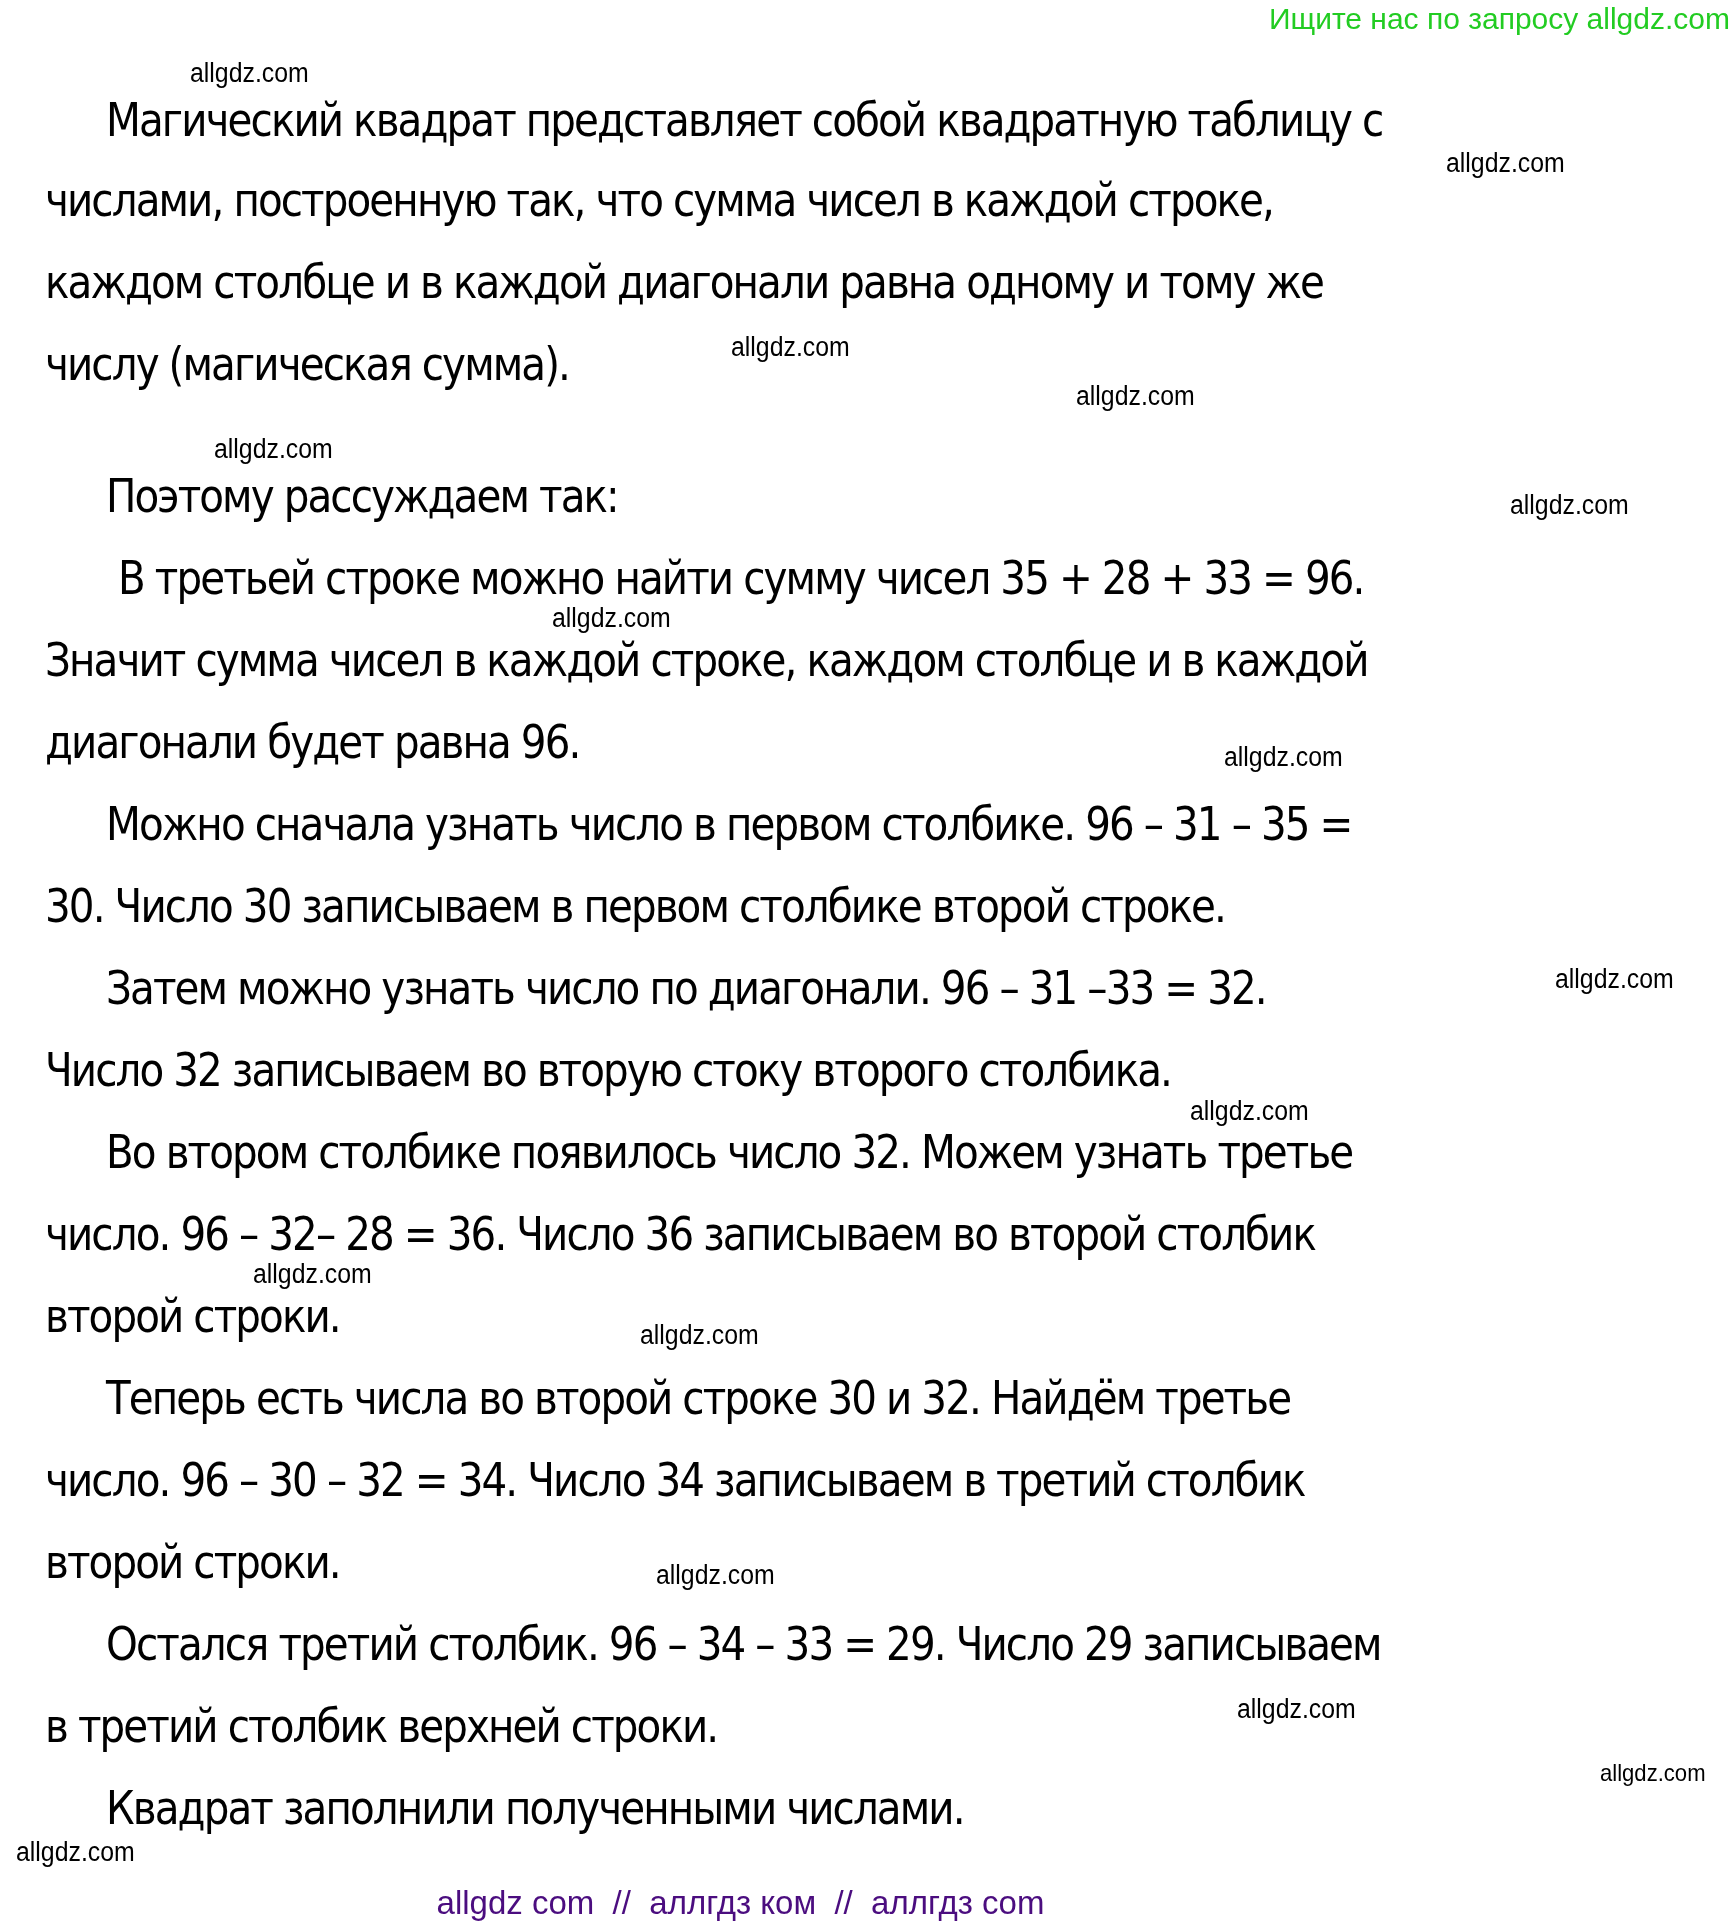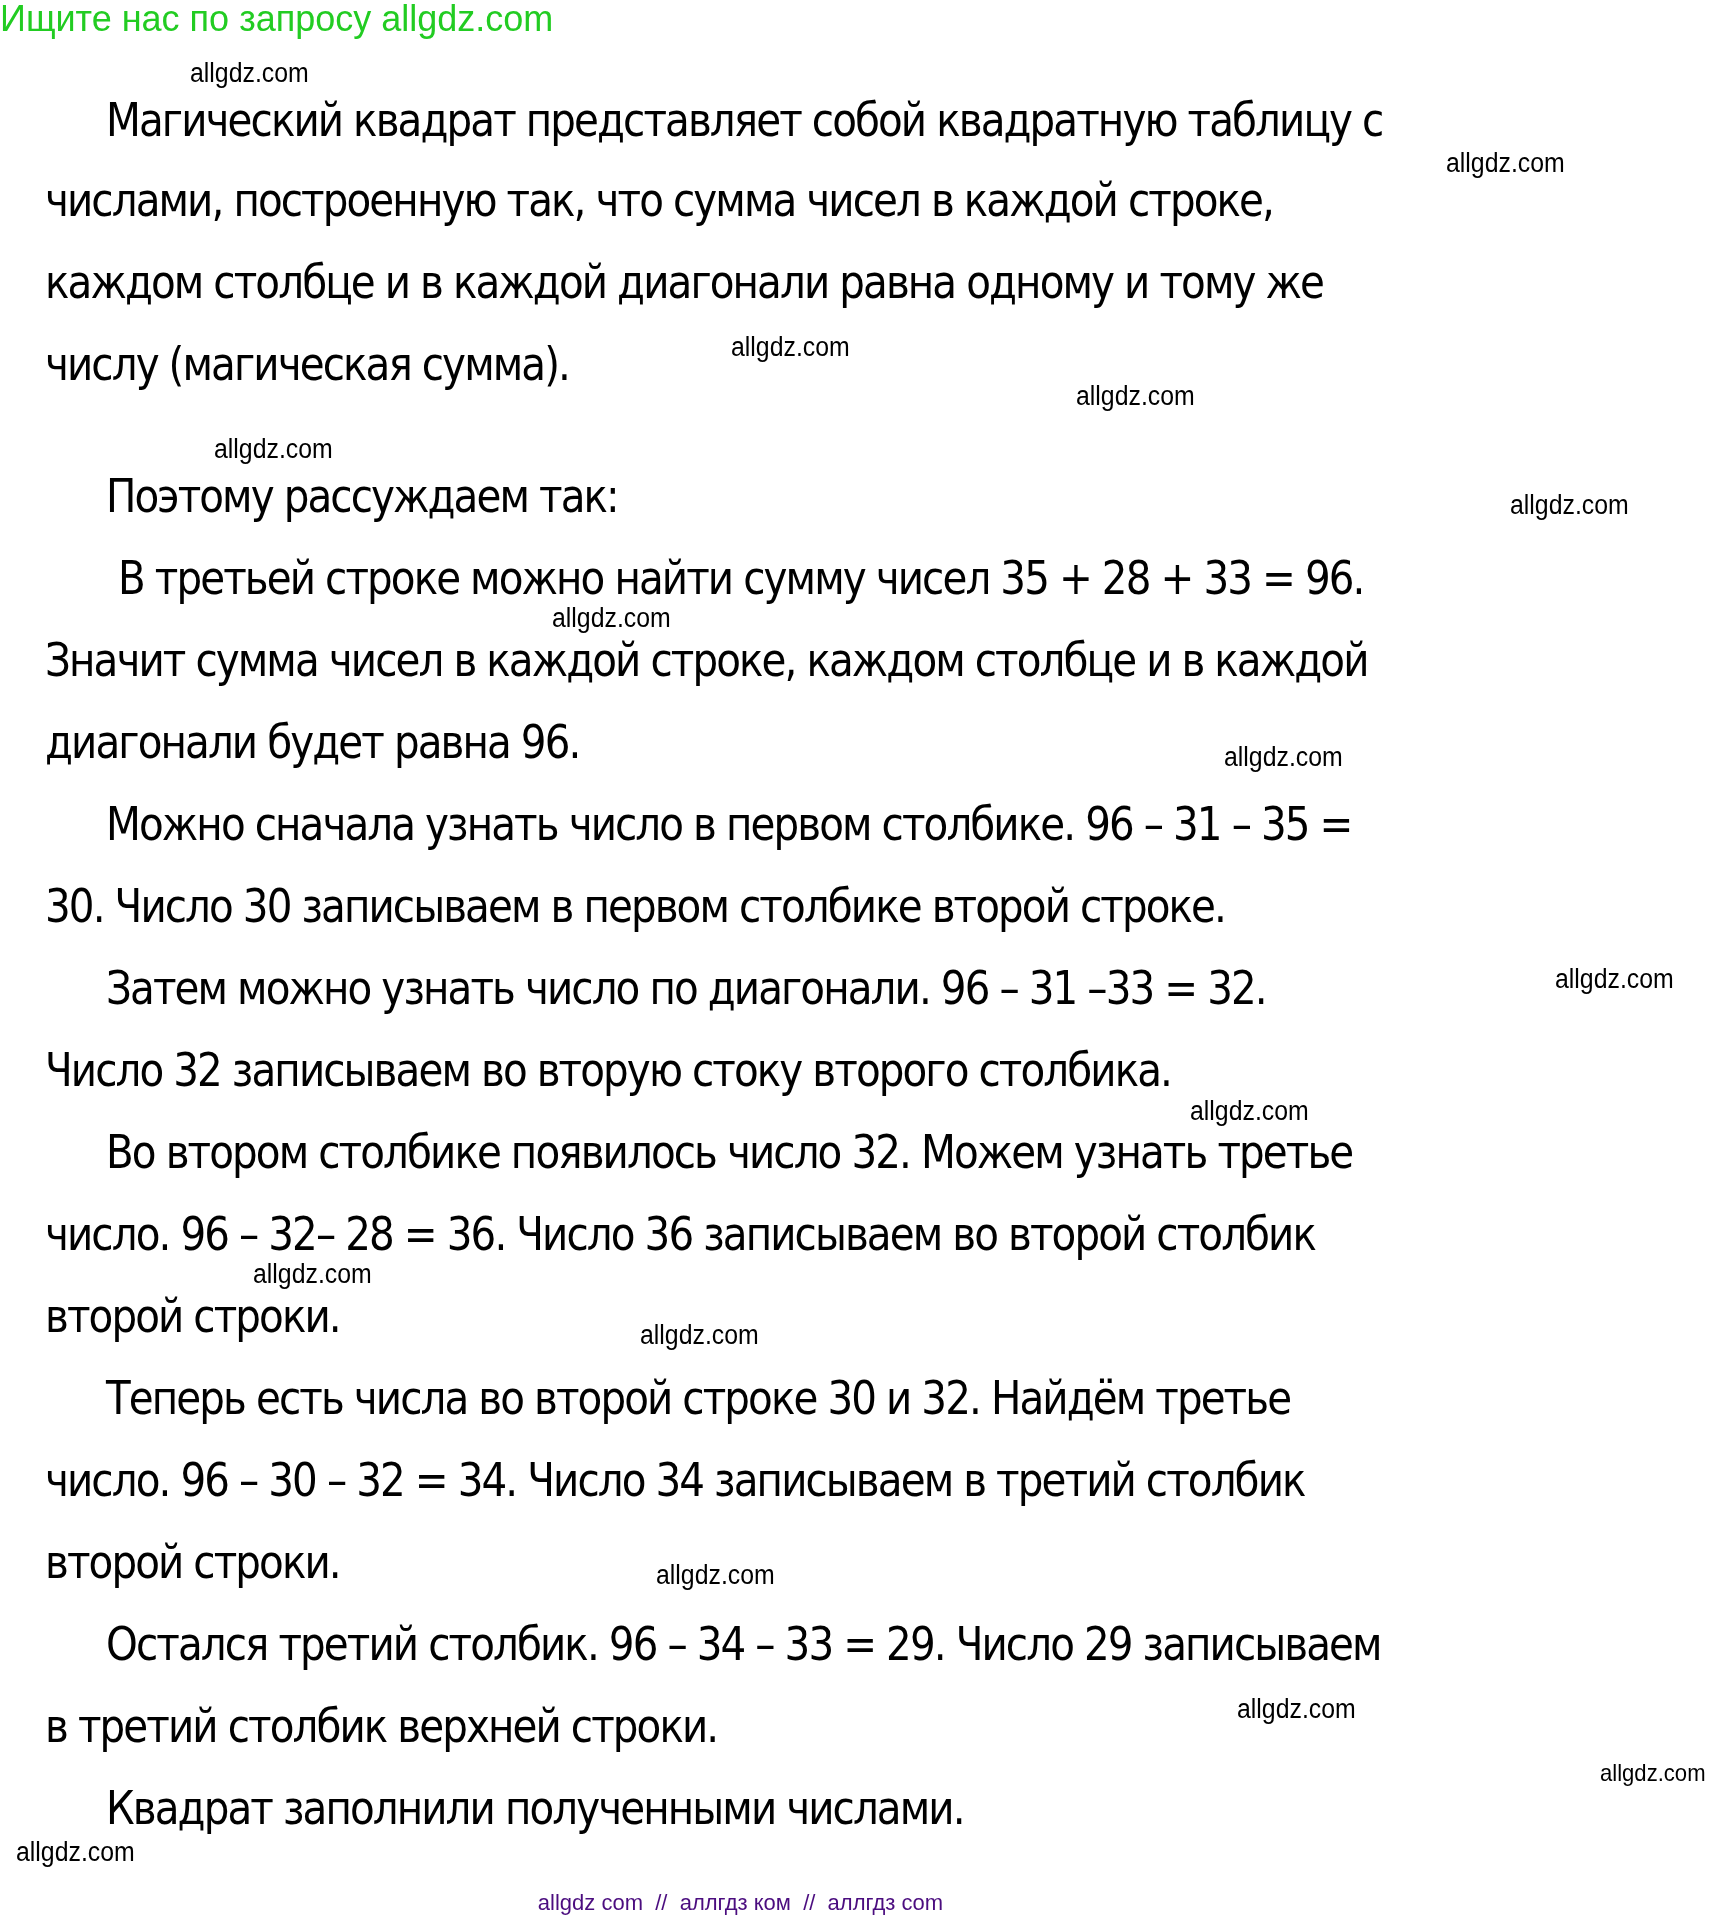--- a/index.html
+++ b/index.html
@@ -12,34 +12,34 @@
       height: 1924px;
       position: relative;
       overflow: hidden;
       font-family: "Liberation Sans", sans-serif;
     }
     .header-banner {
       position: absolute;
       top: 2px;
       left: 0;
       width: 1730px;
-      text-align: left;
+      text-align: right;
       font-family: "Liberation Sans", sans-serif;
-      font-size: 36px;
+      font-size: 30px;
       color: #22cc22;
       line-height: 34px;
     }
     .footer-banner {
       position: absolute;
       top: 1886px;
       left: 0;
       width: 1481px;
       text-align: center;
       font-family: "Liberation Sans", sans-serif;
-      font-size: 22px;
+      font-size: 33px;
       color: #4b0d7f;
       line-height: 34px;
       white-space: pre;
     }
     .line {
       position: absolute;
       left: 45px;
       font-family: "DejaVu Sans", sans-serif;
       font-size: 47px;
       color: #000000;

